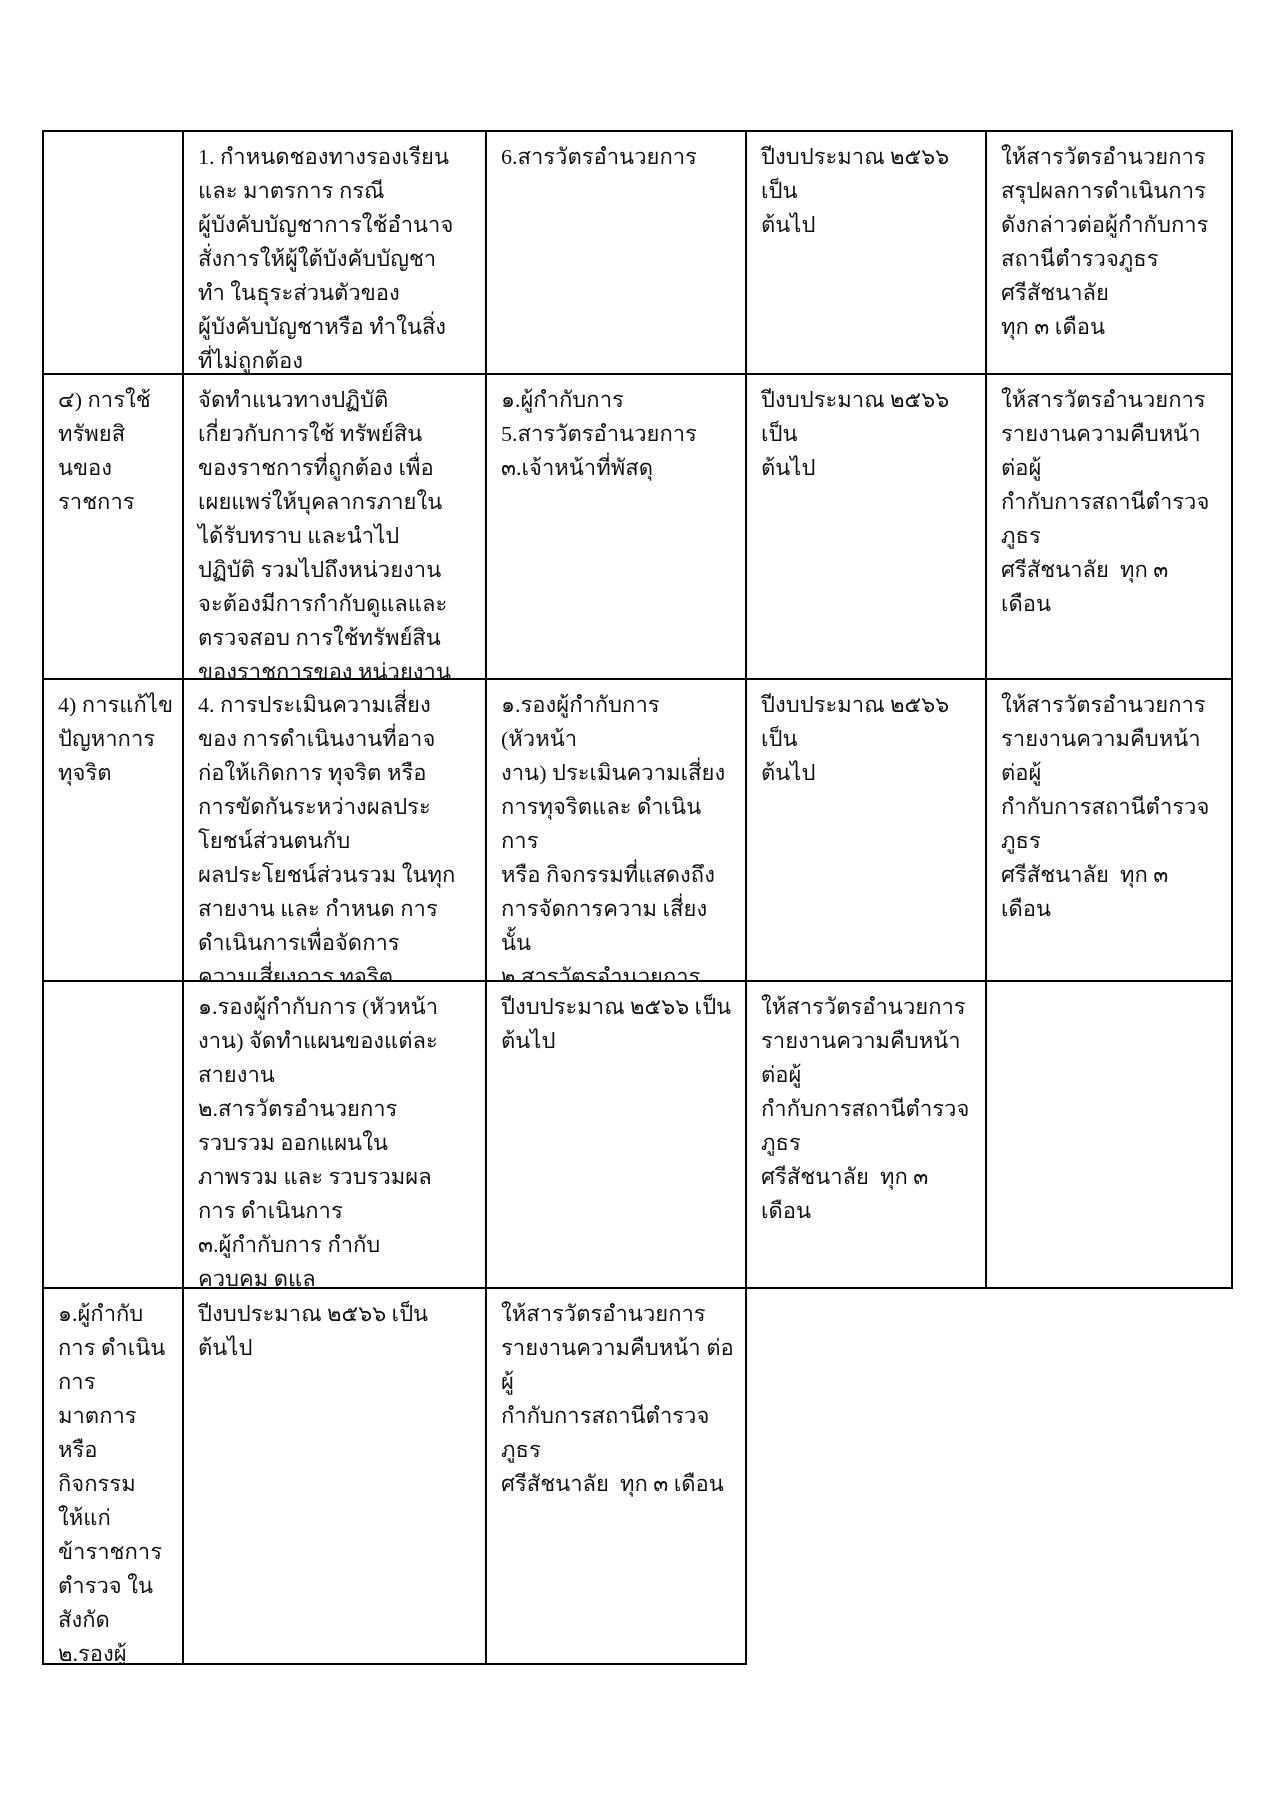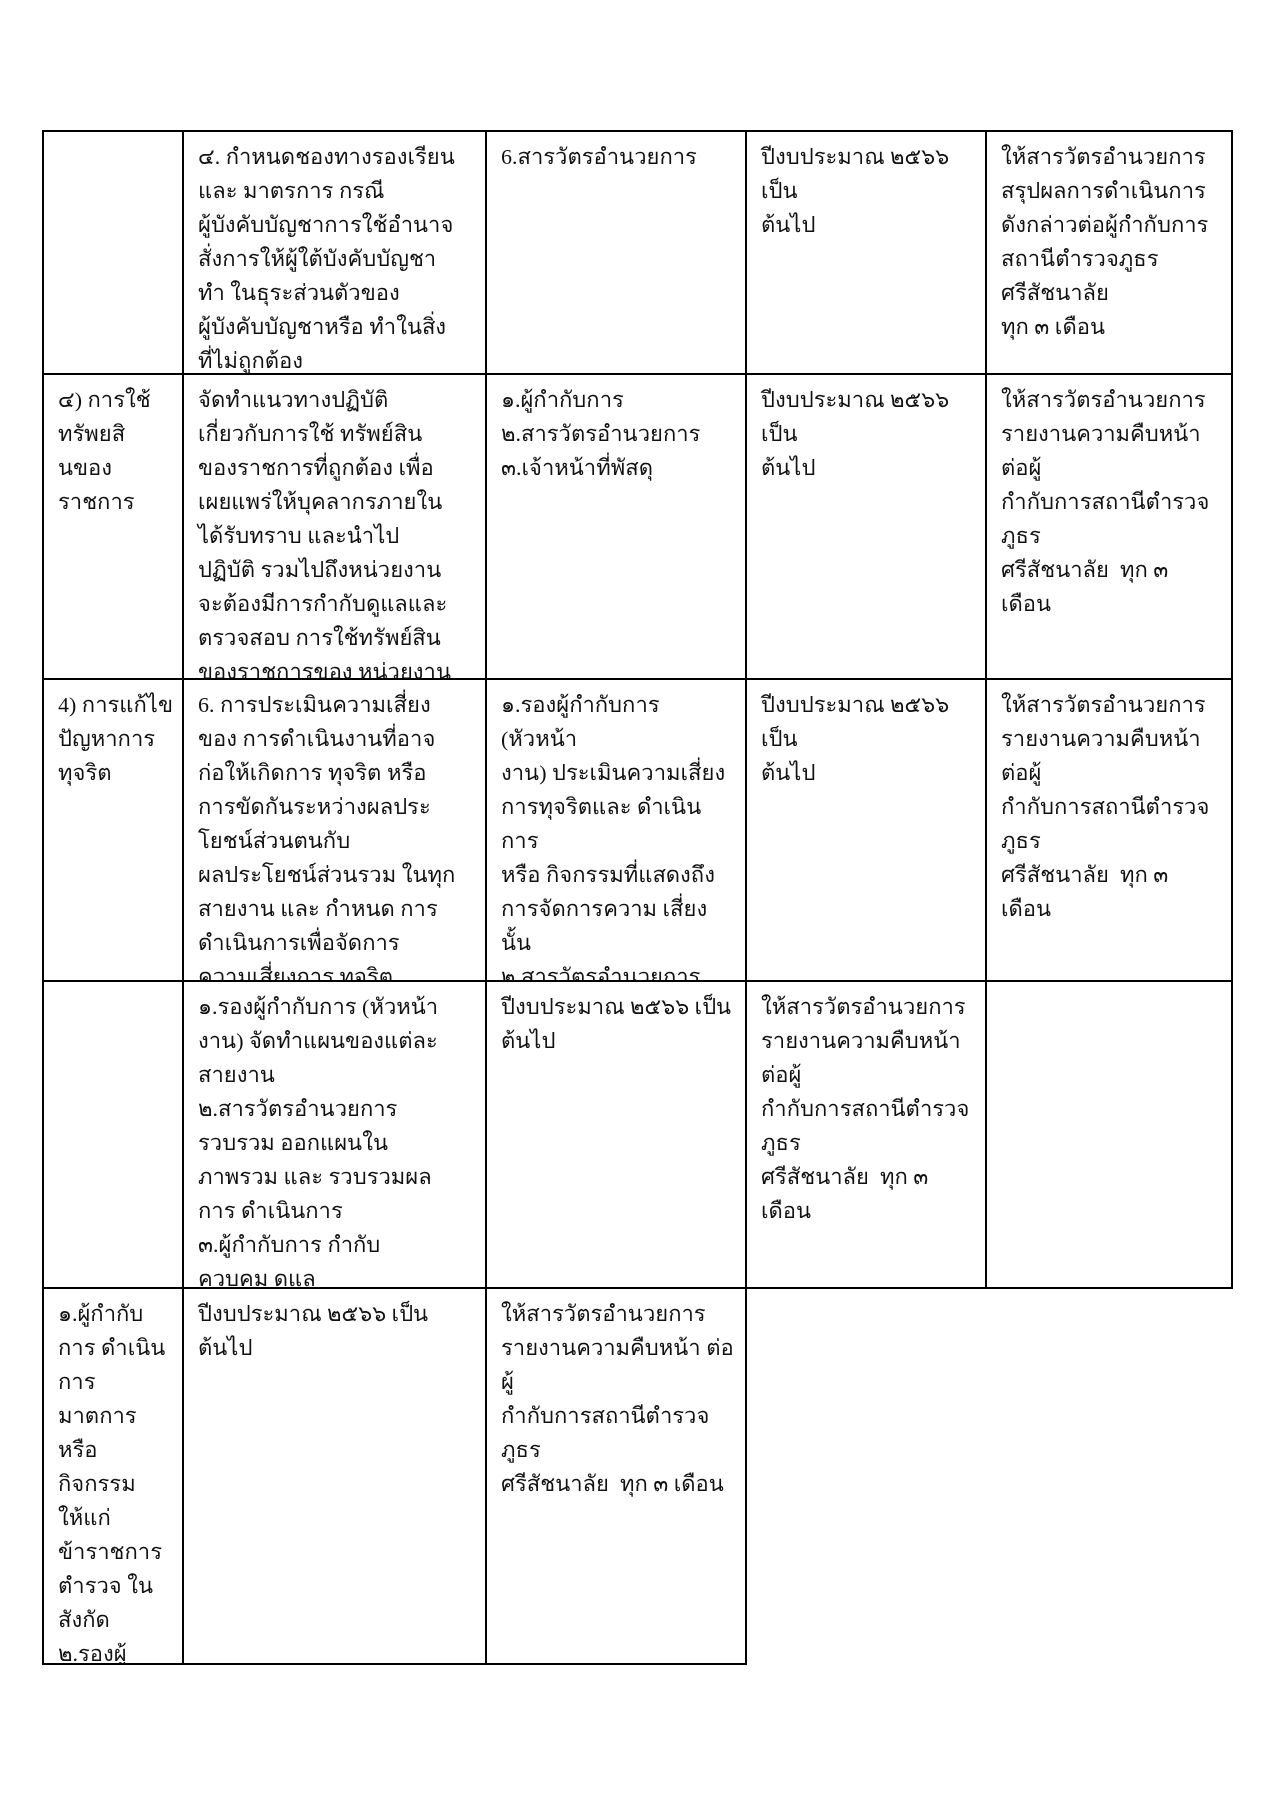--- a/index.html
+++ b/index.html
@@ -43,21 +43,21 @@
     color: #111111;
   }
 </style>
 </head>
 <body>
 
 <div class="page">
   <div class="doc-table">
 
     <div class="cell"></div>
-    <div class="cell">๔. กำหนดชองทางรองเรียน
+    <div class="cell">1. กำหนดชองทางรองเรียน
 และ มาตรการ กรณี
 ผู้บังคับบัญชาการใช้อำนาจ
 สั่งการให้ผู้ใต้บังคับบัญชา
 ทำ ในธุระส่วนตัวของ
 ผู้บังคับบัญชาหรือ ทำในสิ่ง
 ที่ไม่ถูกต้อง</div>
     <div class="cell">6.สารวัตรอำนวยการ</div>
     <div class="cell">ปีงบประมาณ ๒๕๖๖ เป็น
 ต้นไป</div>
     <div class="cell">ให้สารวัตรอำนวยการ
@@ -72,33 +72,33 @@
     <div class="cell">จัดทำแนวทางปฏิบัติ
 เกี่ยวกับการใช้ ทรัพย์สิน
 ของราชการที่ถูกต้อง เพื่อ
 เผยแพร่ให้บุคลากรภายใน
 ได้รับทราบ และนำไป
 ปฏิบัติ รวมไปถึงหน่วยงาน
 จะต้องมีการกำกับดูแลและ
 ตรวจสอบ การใช้ทรัพย์สิน
 ของราชการของ หน่วยงาน</div>
     <div class="cell">๑.ผู้กำกับการ
-๒.สารวัตรอำนวยการ
+5.สารวัตรอำนวยการ
 ๓.เจ้าหน้าที่พัสดุ</div>
     <div class="cell">ปีงบประมาณ ๒๕๖๖ เป็น
 ต้นไป</div>
     <div class="cell">ให้สารวัตรอำนวยการ
 รายงานความคืบหน้า ต่อผู้
 กำกับการสถานีตำรวจภูธร
 ศรีสัชนาลัย  ทุก ๓ เดือน</div>
 
     <div class="cell">4) การแก้ไข
 ปัญหาการ
 ทุจริต</div>
-    <div class="cell">6. การประเมินความเสี่ยง
+    <div class="cell">4. การประเมินความเสี่ยง
 ของ การดำเนินงานที่อาจ
 ก่อให้เกิดการ ทุจริต หรือ
 การขัดกันระหว่างผลประ
 โยชน์ส่วนตนกับ
 ผลประโยชน์ส่วนรวม ในทุก
 สายงาน และ กำหนด การ
 ดำเนินการเพื่อจัดการ
 ความเสี่ยงการ ทุจริต</div>
     <div class="cell">๑.รองผู้กำกับการ (หัวหน้า
 งาน) ประเมินความเสี่ยง

